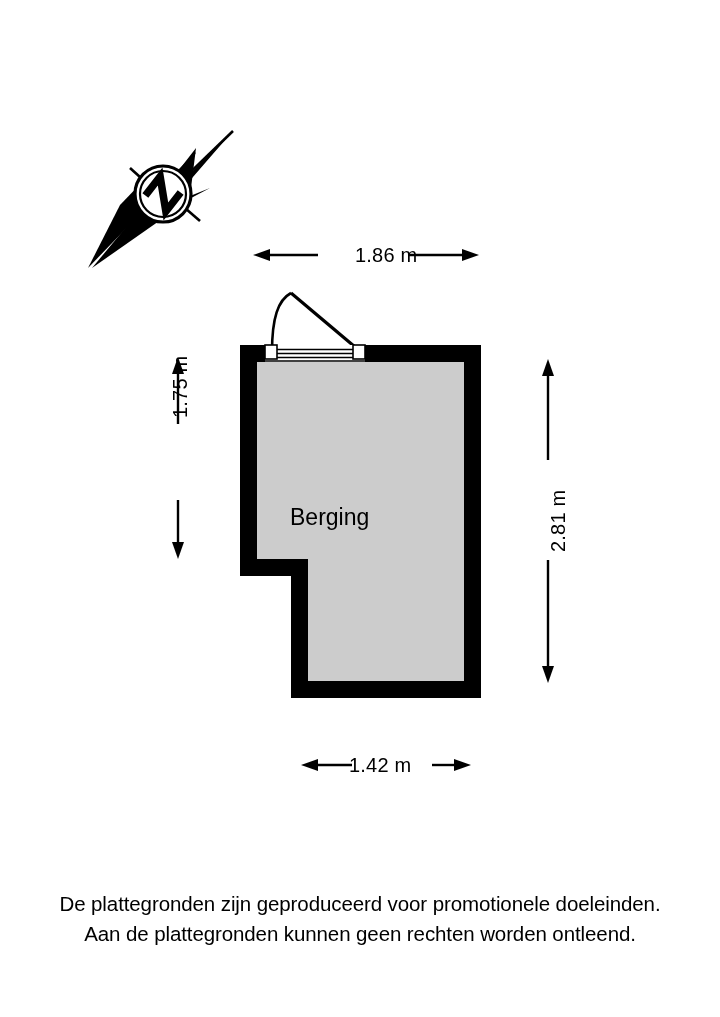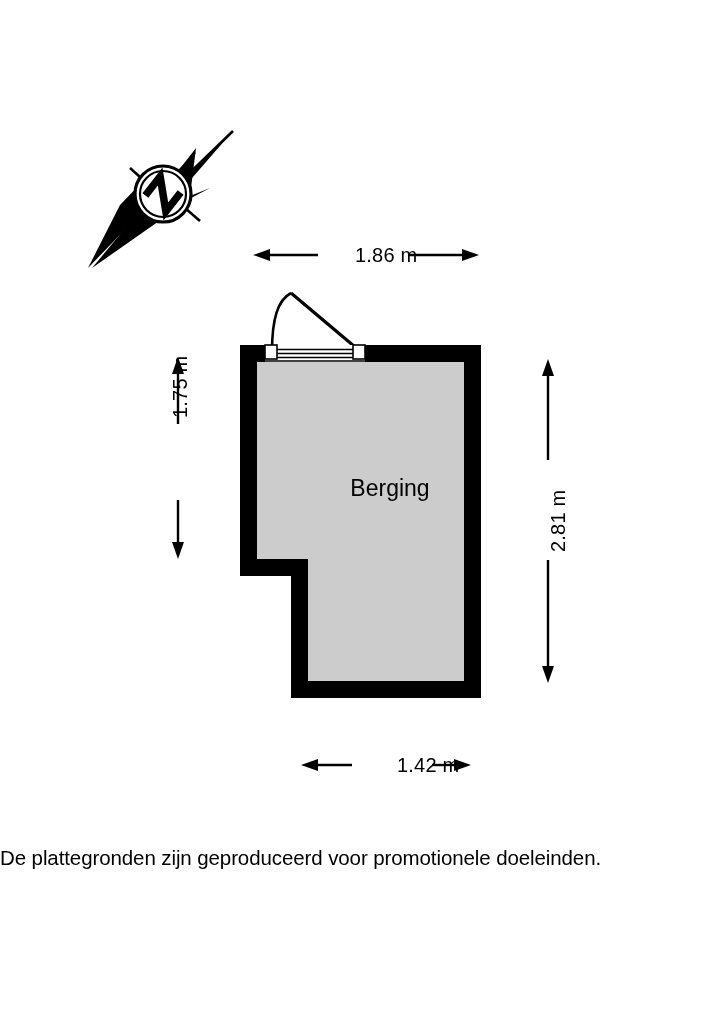--- a/index.html
+++ b/index.html
@@ -66,35 +66,36 @@
   #dim-right-wrap {
     position: absolute;
     left: 548px;
     top: 552px;
     transform: rotate(-90deg);
     transform-origin: 0 0;
   }
 
   .room-label {
     font-size: 23px;
-    text-align: center;
     line-height: 1.28;
+    margin-top: 29px;
   }
   #room-label-wrap {
     position: absolute;
     left: 290px;
     top: 474px;
     width: 200px;
   }
 
   #footer-wrap {
     position: absolute;
     left: 0;
-    top: 843px;
-    width: 720px;
+    top: 889px;
+    width: 720px;
+    text-align: center;
   }
   .footer-line {
     display: block;
     font-size: 20.5px;
     line-height: 1.45;
     letter-spacing: -0.1px;
   }
 </style>
 </head>
 <body>
@@ -192,32 +193,33 @@
       <rect x="353" y="345" width="12" height="14" fill="#ffffff" stroke="#000000" stroke-width="1.6"></rect>
     </g>
 
   </svg>
 
   <div id="dim-top-wrap">
     <span class="txt dim-label" style="position:relative;">1.86 m</span>
   </div>
 
   <div id="dim-bottom-wrap">
-    <span class="txt dim-label" style="position:relative;margin-left:48px;">1.42 m</span>
+    <span class="txt dim-label" style="position:relative;">1.42 m</span>
   </div>
 
   <div id="dim-left-wrap">
     <span class="txt dim-label" style="position:relative;">1.75 m</span>
   </div>
 
   <div id="dim-right-wrap">
     <span class="txt dim-label" style="position:relative;">2.81 m</span>
   </div>
 
   <div id="room-label-wrap">
     <div class="room-label">Berging</div>
   </div>
 
   <div id="footer-wrap">
     <span class="footer-line">De plattegronden zijn geproduceerd voor promotionele doeleinden.</span>
+    <span class="footer-line">Aan de plattegronden kunnen geen rechten worden ontleend.</span>
   </div>
 
 </div>
 
 </body></html>

